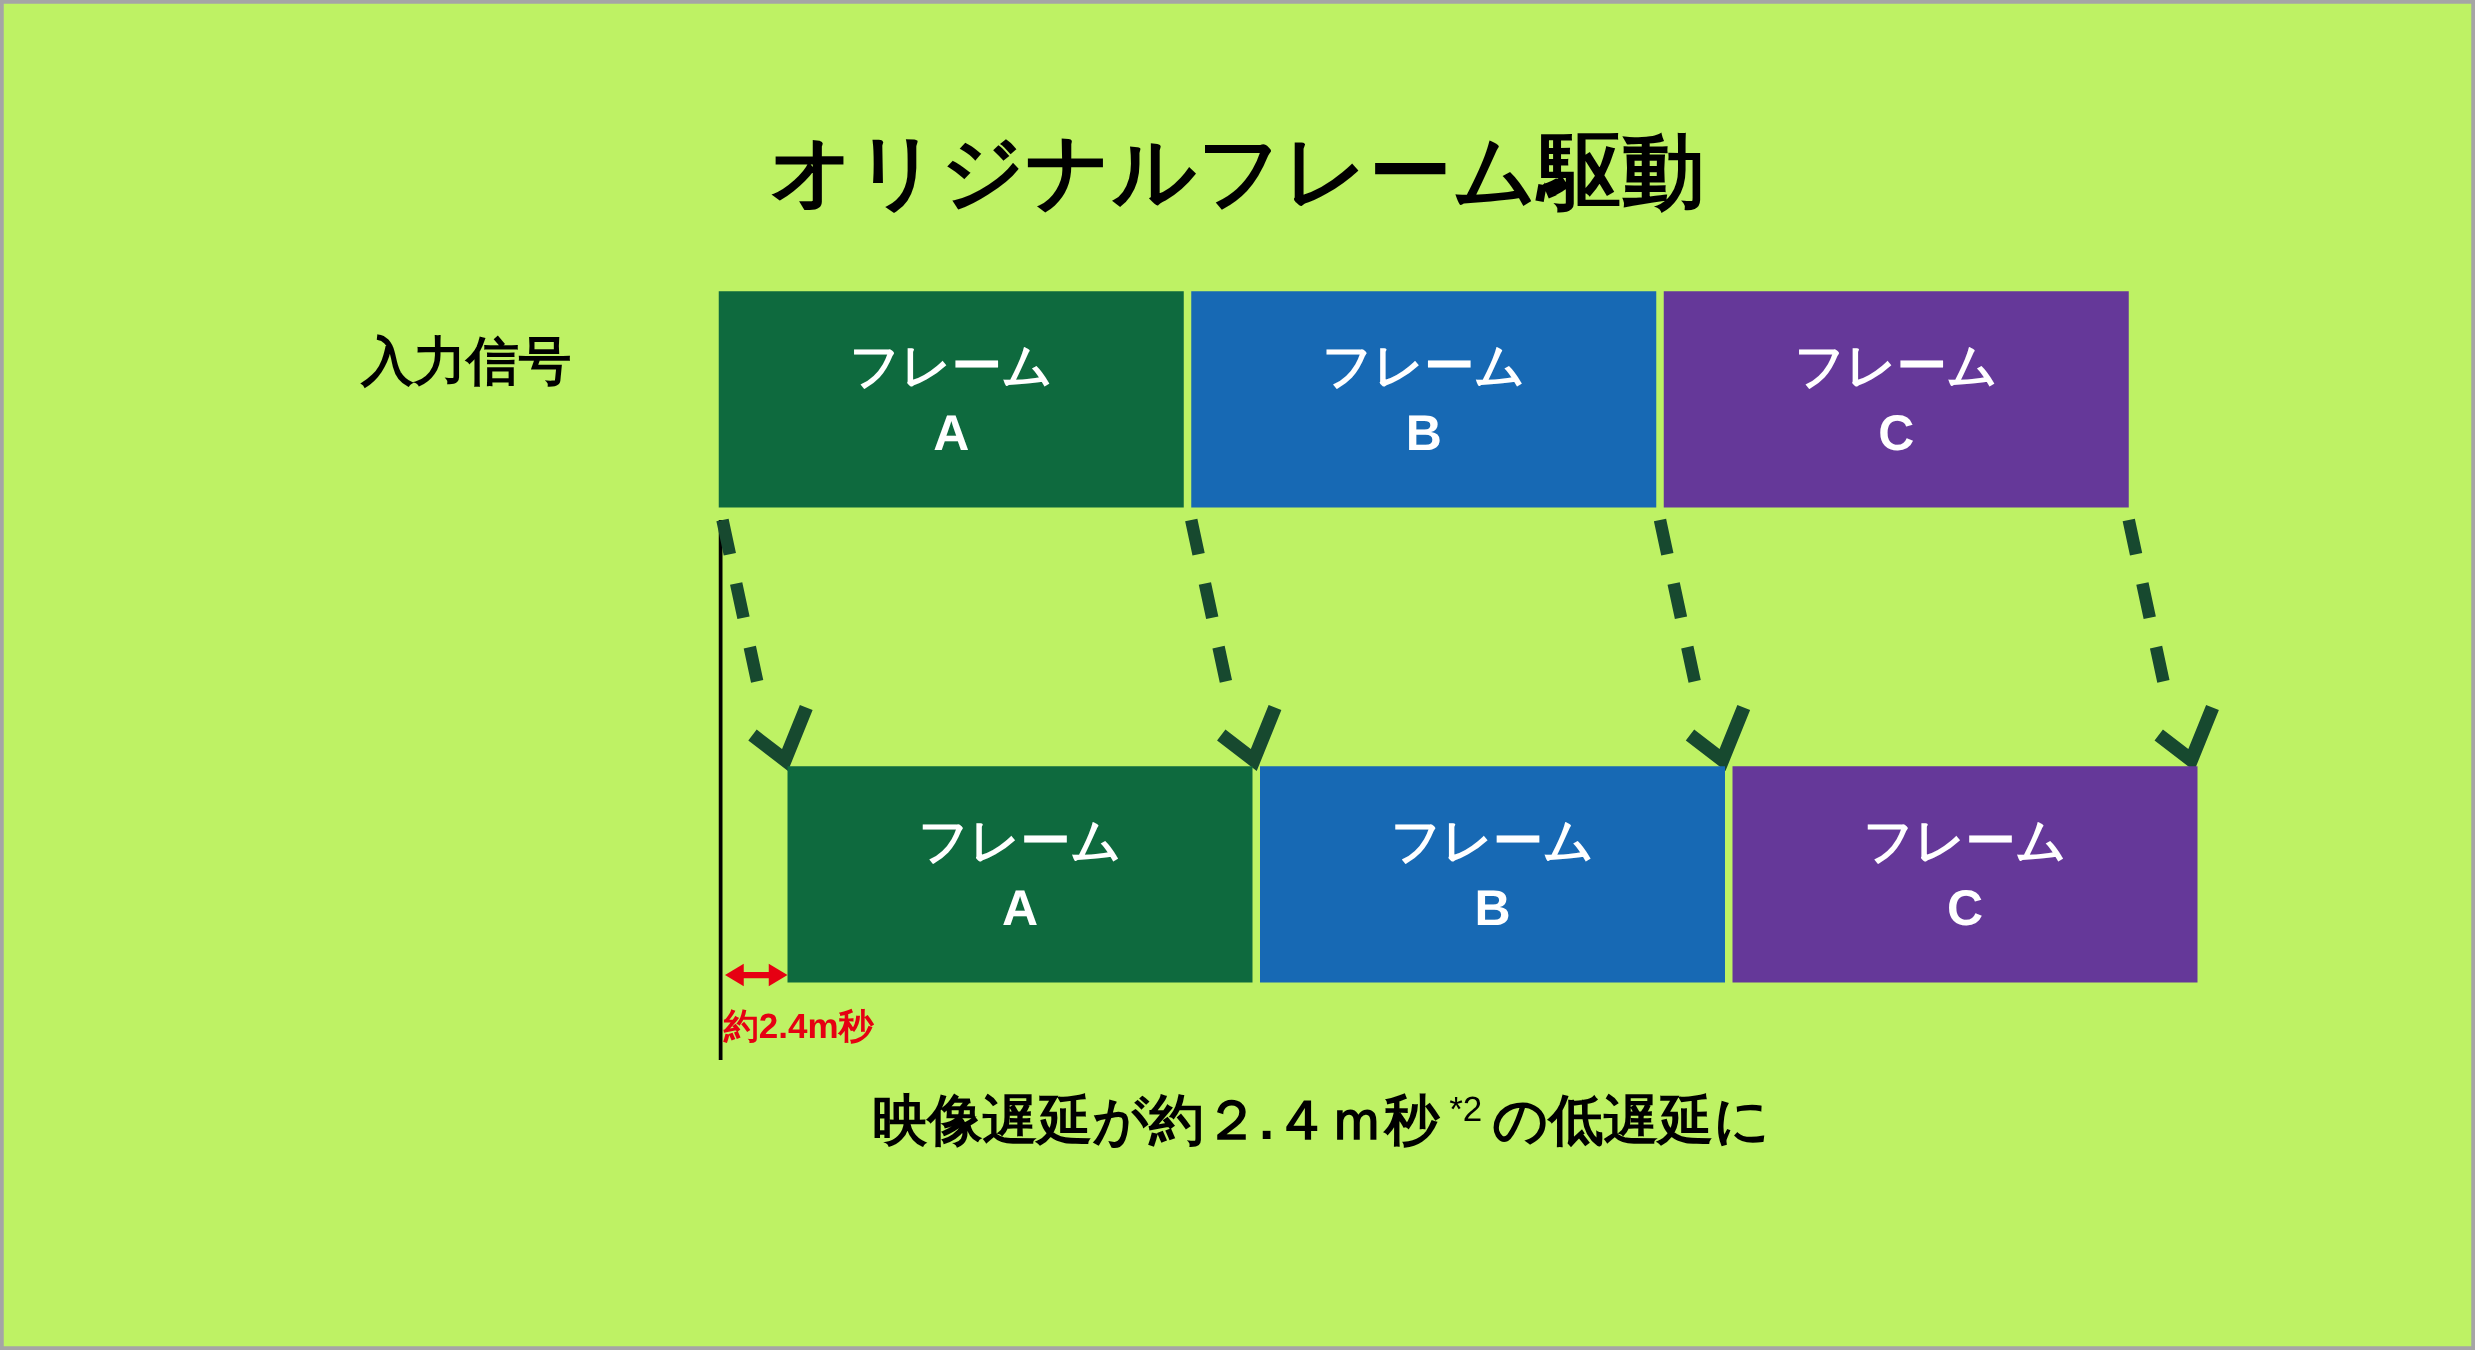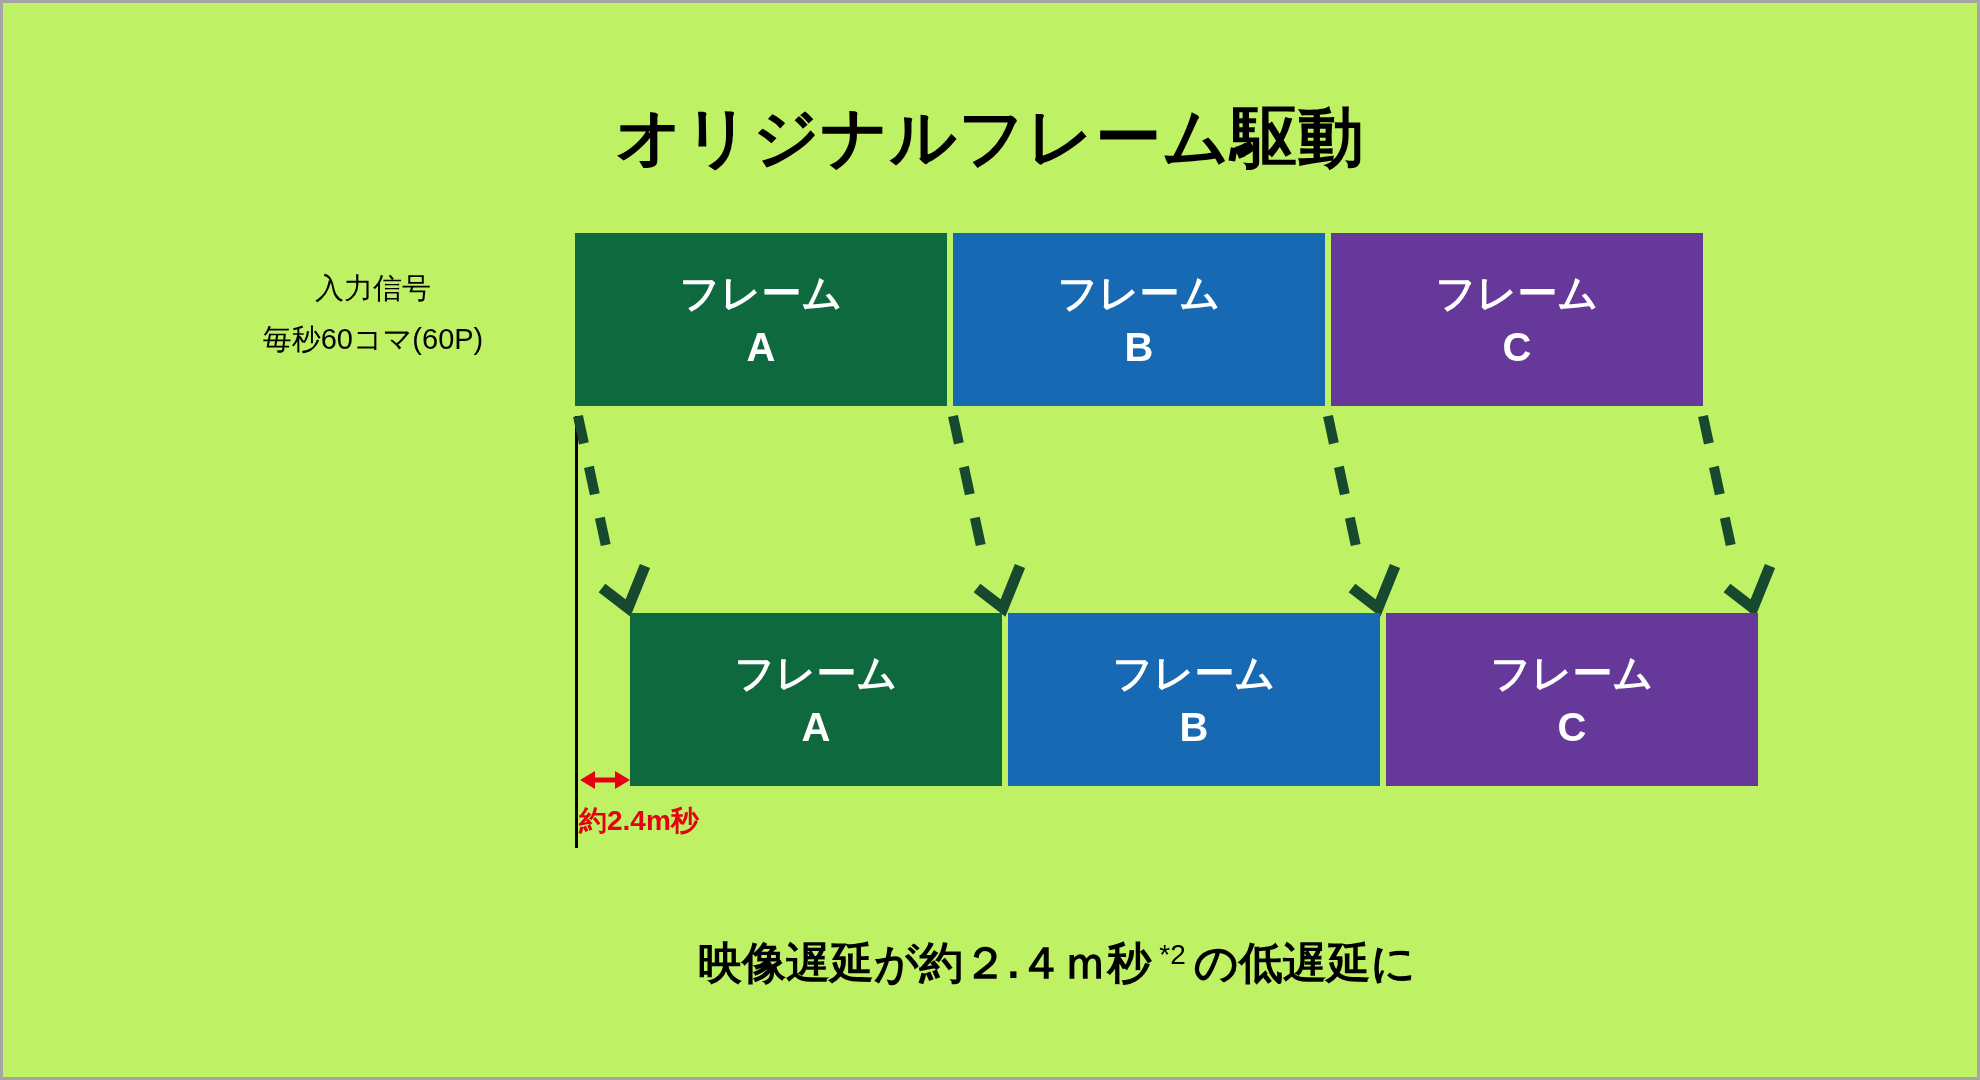--- a/index.html
+++ b/index.html
@@ -26,22 +26,22 @@
     color: var(--text_black, #000);
     letter-spacing: 1px;
     white-space: nowrap;
   }
 
   .side-label {
     position: absolute;
     left: 150px;
     width: 440px;
     text-align: center;
-    font-size: 29px;
-    font-weight: normal;
+    font-size: 42px;
+    font-weight: bold;
     line-height: 51px;
     color: var(--text_black, #000);
     white-space: nowrap;
   }
   .side-label.input   { top: 260px; }
   .side-label.display { top: 641px; }
 
   .frame-row {
     position: absolute;
     width: 1128px;
@@ -110,21 +110,21 @@
     top: 799px;
     font-size: 28px;
     font-weight: bold;
     color: var(--delay_red, #e60012);
     white-space: nowrap;
   }
 
   .caption {
     position: absolute;
     left: 688px;
-    top: 931px;
+    top: 864px;
     width: 732px;
     text-align: center;
     font-size: 44px;
     font-weight: bold;
     color: var(--text_black, #000);
     white-space: nowrap;
   }
   .caption .sup {
     display: inline-block;
     font-size: 28px;
@@ -135,21 +135,20 @@
 </style>
 </head>
 <body>
 
 <div class="stage">
 
   <div class="title">オリジナルフレーム駆動</div>
 
   <div class="side-label input">
     <div>入力信号</div>
-    <div>毎秒60コマ(60P)</div>
   </div>
 
   <div class="frame-row top">
     <div class="frame-block" style="background-color: rgb(14, 106, 62);">
       <span>フレーム</span>
       <span>A</span>
     </div>
     <div class="frame-block" style="background-color: rgb(23, 105, 180);">
       <span>フレーム</span>
       <span>B</span>

